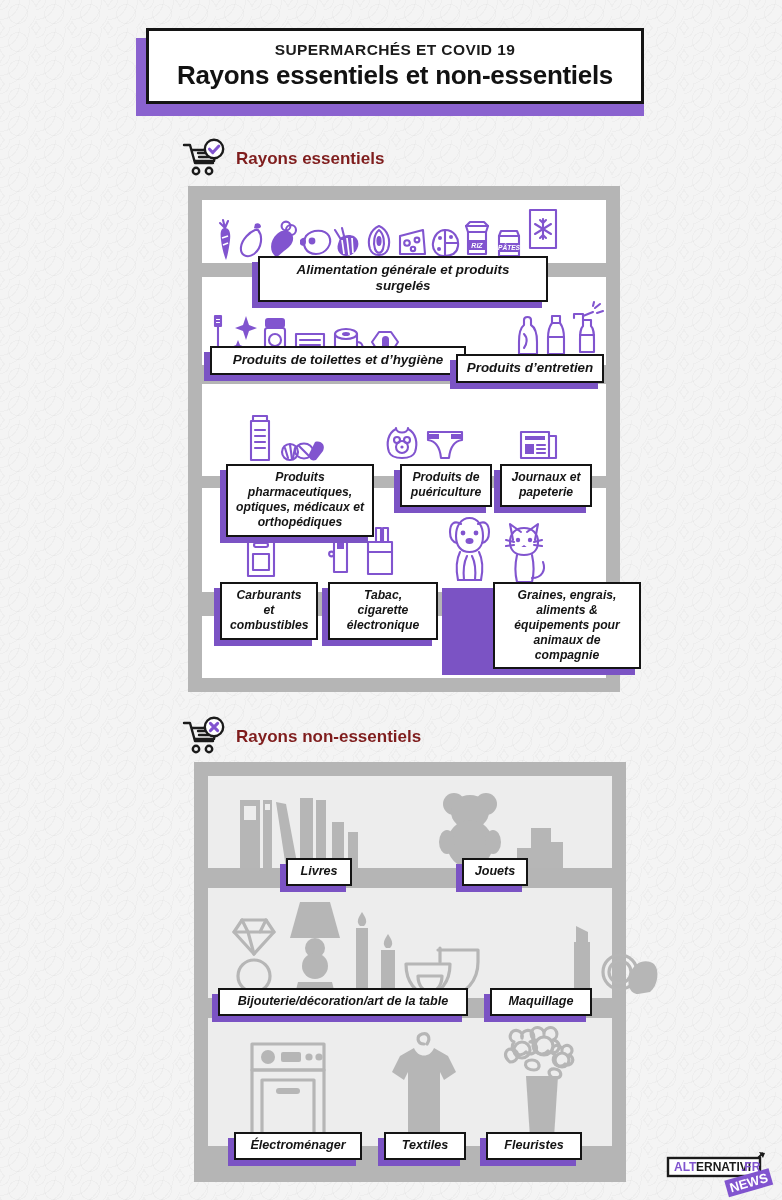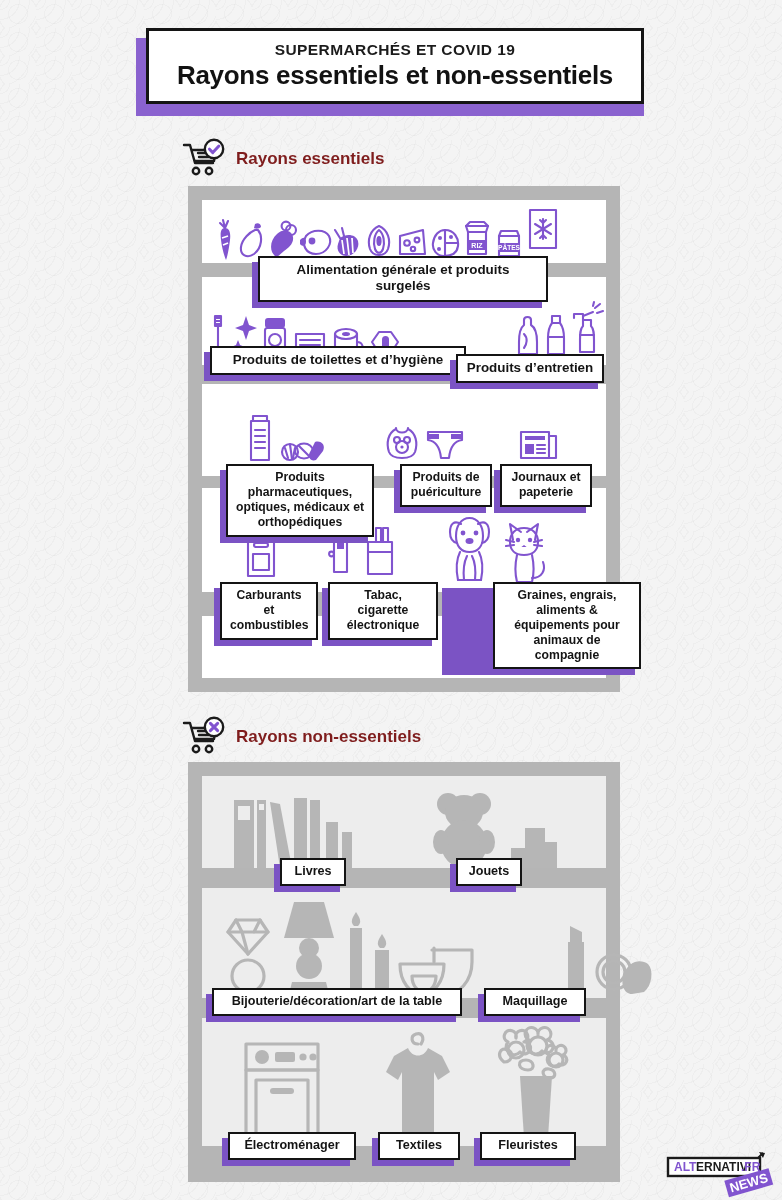--- a/index.html
+++ b/index.html
@@ -34,21 +34,21 @@
     font-size:26px;font-weight:bold;letter-spacing:-.3px;color:#121212;
     white-space:nowrap;
   }
 
   
   .sec-head{position:absolute;display:flex;align-items:center;gap:8px;}
   .sec-head .lbl{font-size:17px;font-weight:bold;color:#7f1d1d;}
   .cart-ico{width:46px;height:38px;flex:none;}
 
   
-  .shelf{position:absolute;box-sizing:border-box;}
+  .shelf{position:absolute;box-sizing:border-box;font-style:italic;}
   .shelf.essential{background:#b5b5b5;}
   .shelf.nonessential{background:#b5b5b5;}
   .bay{position:absolute;box-sizing:border-box;}
   .bay.e{background:#ffffff;}
   .bay.n{background:#ededed;}
 
   
   .chip{position:absolute;z-index:6;}
   .chip .sh{
     position:absolute;left:-6px;top:6px;right:6px;bottom:-6px;background:#7b53c4;
@@ -452,21 +452,21 @@
           <circle cx="14" cy="31" r="3.2"></circle>
           <circle cx="27" cy="31" r="3.2"></circle>
         </g>
         <circle cx="32" cy="9" r="9.2" fill="#ffffff" stroke="#1b1b1b" stroke-width="2.4"></circle>
         <path d="M28.4 5.4 L35.6 12.6 M35.6 5.4 L28.4 12.6" fill="none" stroke="#8154cf" stroke-width="3" stroke-linecap="round"></path>
       </svg>
     </span>
     <span class="lbl">Rayons non-essentiels</span>
   </div>
 
-  <div class="shelf nonessential" style="left:188px;top:762px;width:432px;height:420px;">
+  <div class="shelf nonessential" style="left:194px;top:762px;width:432px;height:420px;">
 
     <div class="bay n" style="left:14px;top:14px;width:404px;height:92px;"></div>
     <div class="icons" style="left:44px;top:20px;height:86px;gap:3px;align-items:flex-end;">
       <span>
           <svg width="130" height="86" viewBox="0 0 130 86">
         <rect class="gy" x="2" y="18" width="20" height="68"></rect>
         <rect fill="#ededed" x="6" y="24" width="12" height="14"></rect>
         <rect class="gy" x="25" y="18" width="9" height="68"></rect>
         <rect fill="#ededed" x="27" y="22" width="5" height="6"></rect>
         <path class="gy" d="M38 20 L48 22 L60 86 L48 86 Z"></path>

